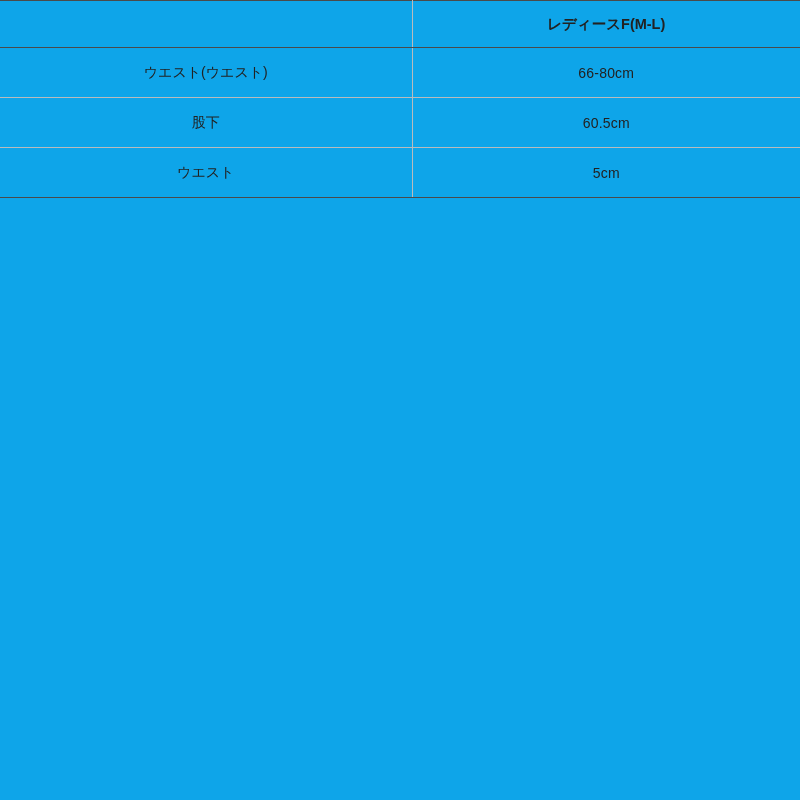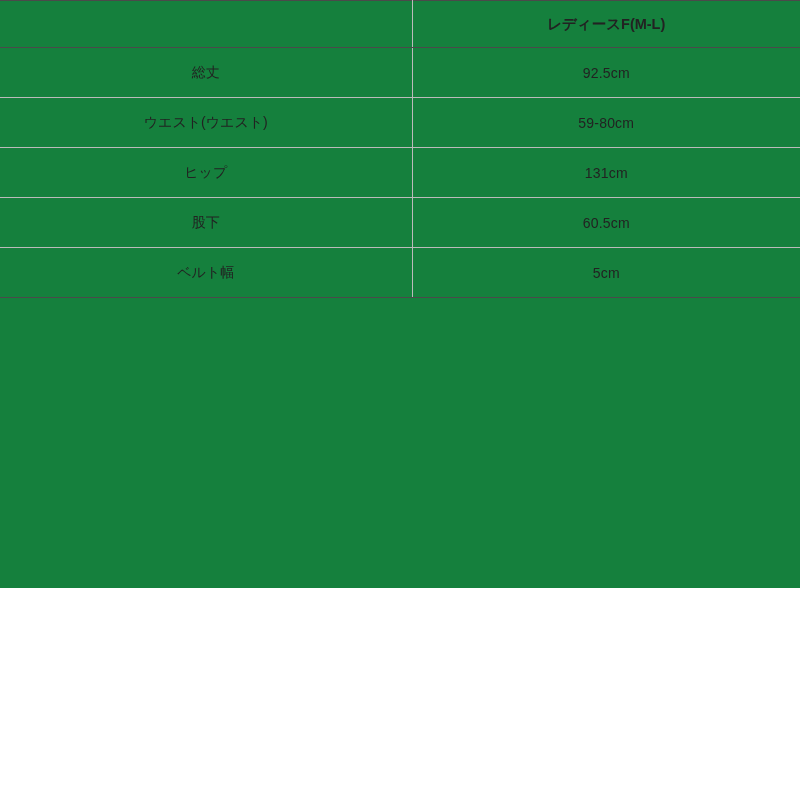--- a/index.html
+++ b/index.html
@@ -9,23 +9,23 @@
   }
   body {
     width: 800px;
     height: 800px;
     font-family: "Liberation Sans", "DejaVu Sans", sans-serif;
     color: #222222;
     overflow: hidden;
   }
   .page {
     width: 800px;
-    height: 588px;
+    height: 800px;
     position: relative;
-    background: #15803d;
+    background: #0ea5e9;
   }
   table.size-table {
     border-collapse: collapse;
     width: 800px;
     table-layout: fixed;
     border-top: 1px solid #4a4a4a;
     border-bottom: 1px solid #4a4a4a;
   }
   table.size-table col.label-col { width: 412px; }
   table.size-table col.value-col { width: 388px; }
@@ -72,34 +72,26 @@
       <col class="value-col">
     </colgroup>
     <thead>
       <tr class="header-row">
         <th class="label-cell empty-cell"></th>
         <th class="col-head">レディースF(M-L)</th>
       </tr>
     </thead>
     <tbody>
       <tr>
-        <td class="label-cell">総丈</td>
-        <td class="value-cell">92.5cm</td>
-      </tr>
-      <tr>
         <td class="label-cell">ウエスト(ウエスト)</td>
-        <td class="value-cell">59-80cm</td>
-      </tr>
-      <tr>
-        <td class="label-cell">ヒップ</td>
-        <td class="value-cell">131cm</td>
+        <td class="value-cell">66-80cm</td>
       </tr>
       <tr>
         <td class="label-cell">股下</td>
         <td class="value-cell">60.5cm</td>
       </tr>
       <tr>
-        <td class="label-cell">ベルト幅</td>
+        <td class="label-cell">ウエスト</td>
         <td class="value-cell">5cm</td>
       </tr>
     </tbody>
   </table>
 </div>
 
 </body></html>

